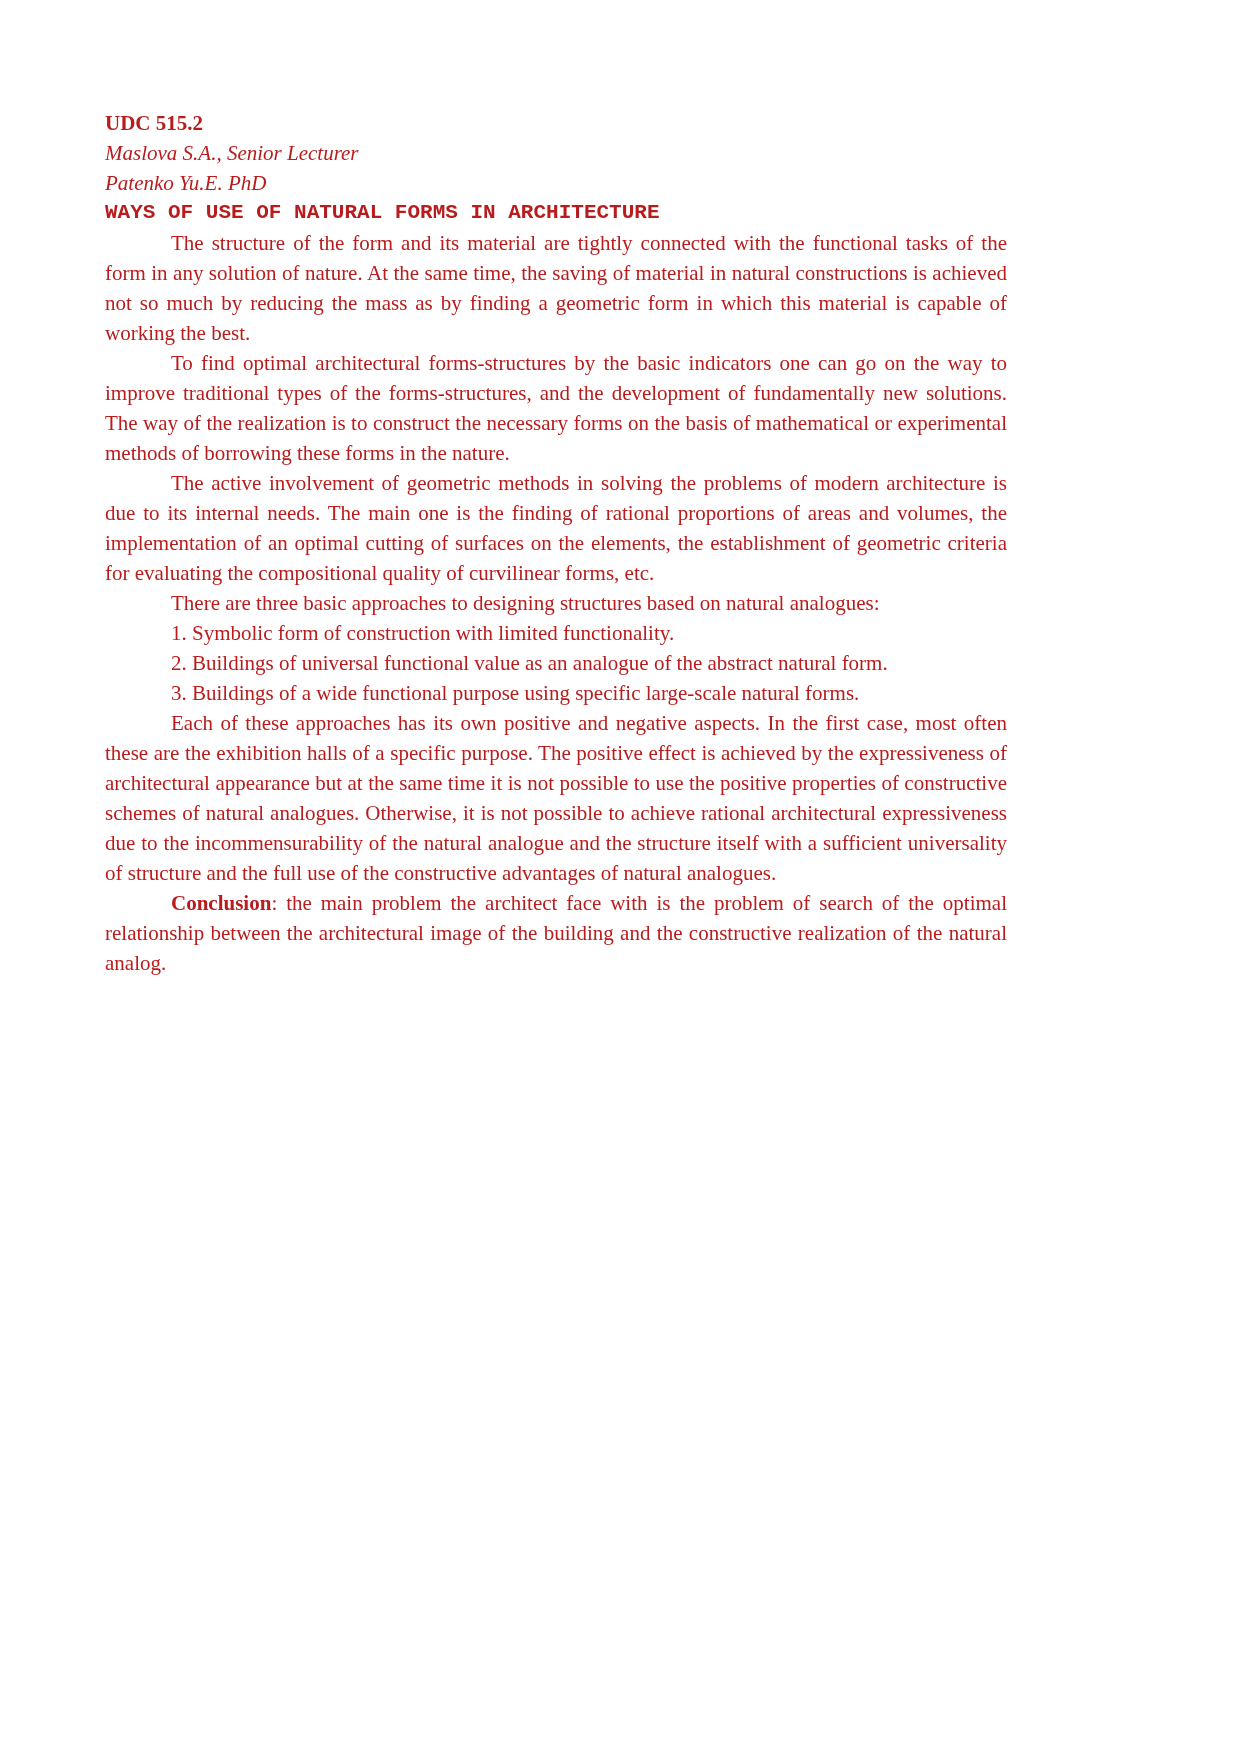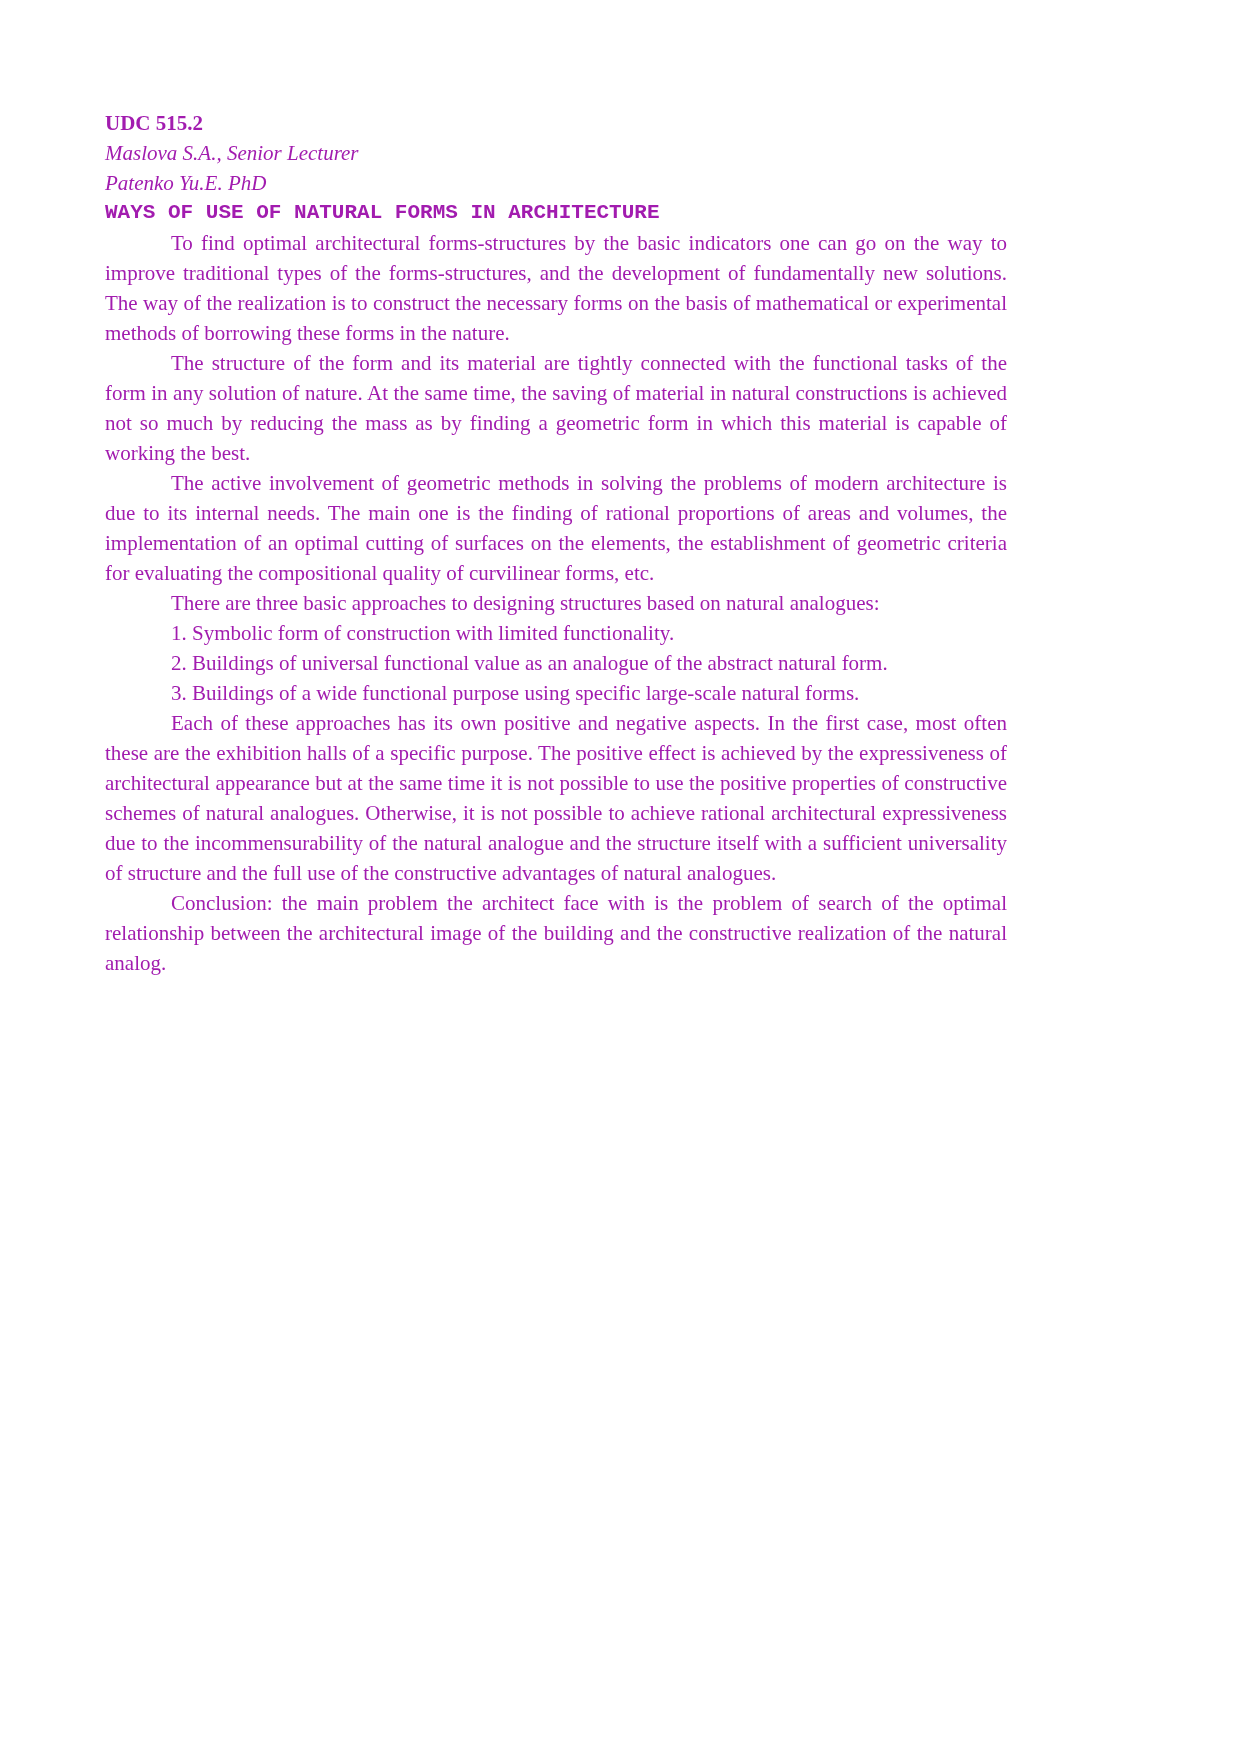--- a/index.html
+++ b/index.html
@@ -10,21 +10,21 @@
   .page {
     position: relative;
     width: 1240px;
     height: 1754px;
     background: #ffffff;
     box-sizing: border-box;
     padding: 108px 233px 0 105px;
     font-family: "Liberation Serif", "DejaVu Serif", serif;
     font-size: 21px;
     line-height: 30px;
-    color: #a21caf;
+    color: #b91c1c;
   }
   p {
     margin: 0;
     padding: 0;
   }
   .udc {
     font-weight: bold;
     text-align: left;
   }
   .byline {
@@ -34,39 +34,39 @@
   .doc-title {
     text-align: left;
     font-weight: bold;
     font-family: Liberation Mono, monospace;
   }
   .para {
     text-align: justify;
     text-indent: 66px;
   }
   .conclusion-label {
-    font-weight: normal;
+    font-weight: bold;
   }
 </style>
 </head>
 <body>
 
 <div class="page">
 
   <p class="udc">UDC 515.2</p>
 
   <div class="byline">
     <p>Maslova S.A., Senior Lecturer</p>
     <p>Patenko Yu.E. PhD</p>
   </div>
 
   <p class="doc-title">WAYS OF USE OF NATURAL FORMS IN ARCHITECTURE</p>
 
+  <p class="para">The structure of the form and its material are tightly connected with the functional tasks of the form in any solution of nature. At the same time, the saving of material in natural constructions is achieved not so much by reducing the mass as by finding a geometric form in which this material is capable of working the best.</p>
   <p class="para">To find optimal architectural forms-structures by the basic indicators one can go on the way to improve traditional types of the forms-structures, and the development of fundamentally new solutions. The way of the realization is to construct the necessary forms on the basis of mathematical or experimental methods of borrowing these forms in the nature.</p>
-  <p class="para">The structure of the form and its material are tightly connected with the functional tasks of the form in any solution of nature. At the same time, the saving of material in natural constructions is achieved not so much by reducing the mass as by finding a geometric form in which this material is capable of working the best.</p>
   <p class="para">The active involvement of geometric methods in solving the problems of modern architecture is due to its internal needs. The main one is the finding of rational proportions of areas and volumes, the implementation of an optimal cutting of surfaces on the elements, the establishment of geometric criteria for evaluating the compositional quality of curvilinear forms, etc.</p>
   <p class="para">There are three basic approaches to designing structures based on natural analogues:</p>
   <p class="para">1. Symbolic form of construction with limited functionality.</p>
   <p class="para">2. Buildings of universal functional value as an analogue of the abstract natural form.</p>
   <p class="para">3. Buildings of a wide functional purpose using specific large-scale natural forms.</p>
   <p class="para">Each of these approaches has its own positive and negative aspects. In the first case, most often these are the exhibition halls of a specific purpose. The positive effect is achieved by the expressiveness of architectural appearance but at the same time it is not possible to use the positive properties of constructive schemes of natural analogues. Otherwise, it is not possible to achieve rational architectural expressiveness due to the incommensurability of the natural analogue and the structure itself with a sufficient universality of structure and the full use of the constructive advantages of natural analogues.</p>
 
   <p class="para"><span class="conclusion-label">Conclusion</span><span>: the main problem the architect face with is the problem of search of the optimal relationship between the architectural image of the building and the constructive realization of the natural analog.</span></p>
 
 </div>

